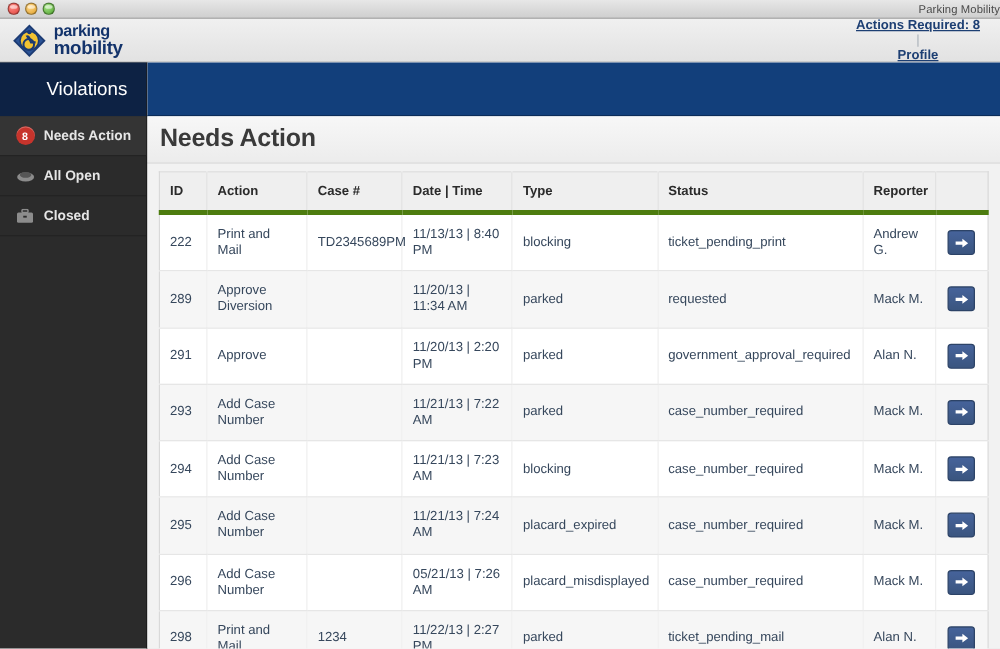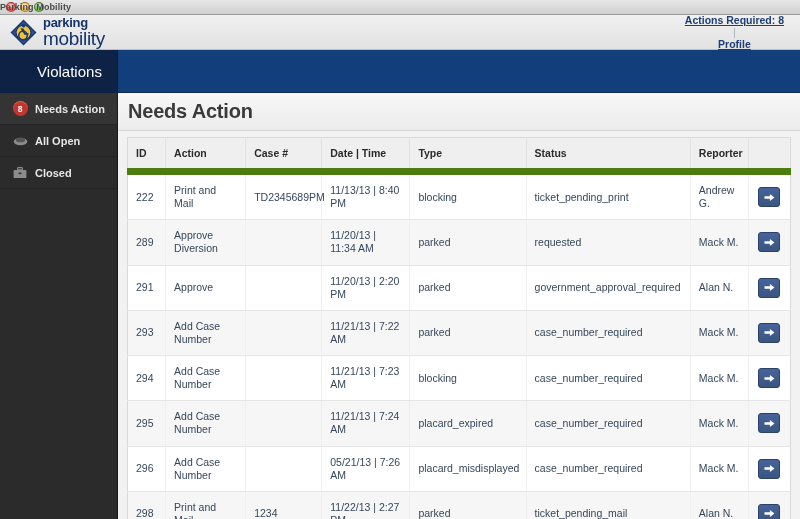--- a/index.html
+++ b/index.html
@@ -34,41 +34,41 @@
   }
   .light::after {
     content: ""; position: absolute; left: 1px; top: 0.5px;
     width: 6px; height: 3px; border-radius: 50%;
     background: rgba(255,255,255,0.55);
   }
   .light.red    { background: radial-gradient(circle at 35% 30%, #ff8b84, #e0443e); }
   .light.yellow { background: radial-gradient(circle at 35% 30%, #ffd88a, #e0a02a); }
   .light.green  { background: radial-gradient(circle at 35% 30%, #a8e48a, #4fa32c); }
   .win-title {
-    position: absolute; left: 0; right: 0; text-align: left;
-    font-size: 9px; font-weight: bold; color: #4a4a4a;
+    position: absolute; left: 0; right: 0; text-align: right;
+    font-size: 9px; font-weight: normal; color: #4a4a4a;
     letter-spacing: 0.1px;
   }
 
   
   .appbar {
     height: 35px; flex: 0 0 35px;
     background: linear-gradient(#f0f0f0, #e2e2e2);
     border-bottom: 1px solid #bfbfbf;
     display: flex; align-items: center; justify-content: space-between;
     padding: 0 12px 0 10px;
   }
   .brand { display: flex; align-items: center; gap: 6px; }
   .brand-mark { width: 27px; height: 27px; flex: 0 0 27px; }
   .brand-words {
     display: flex; flex-direction: column; line-height: 1.0;
     color: #13336b;
   }
   .brand-words .l1 { font-size: 13px; font-weight: bold; letter-spacing: -0.3px; }
-  .brand-words .l2 { font-size: 19px; font-weight: normal; letter-spacing: -0.3px; }
+  .brand-words .l2 { font-size: 15px; font-weight: bold; letter-spacing: -0.3px; }
 
   .account { display: flex; align-items: center; font-size: 10.5px; color: #26374d; flex-direction: column; }
   .account .greet { color: #25364a; padding: 0 10px; }
   .account .sep { color: #a9b0b8; padding: 0 1px; }
   .account a {
     color: #1d3f73; text-decoration: underline;
     padding: 0 4px; font-weight: bold; cursor: pointer;
   }
 
   
@@ -136,21 +136,21 @@
     width: 100%;
     border-collapse: collapse;
     background: #ffffff;
     border: 1px solid #d9d9d9;
     font-size: 10.5px;
     color: #2e3d4f;
     table-layout: fixed;
   }
   thead th {
     background: #efefef;
-    border-bottom: 7px solid #4d7c0f;
+    border-bottom: 4px solid #4d7c0f;
     border-right: 1px solid #e2e2e2;
     color: #2b2b2b;
     font-size: 10.5px; font-weight: bold;
     text-align: left;
     padding: 9px 8px;
     height: 28px;
   }
   thead th:last-child { border-right: none; }
   tbody td {
     border-bottom: 1px solid #e6e6e6;

